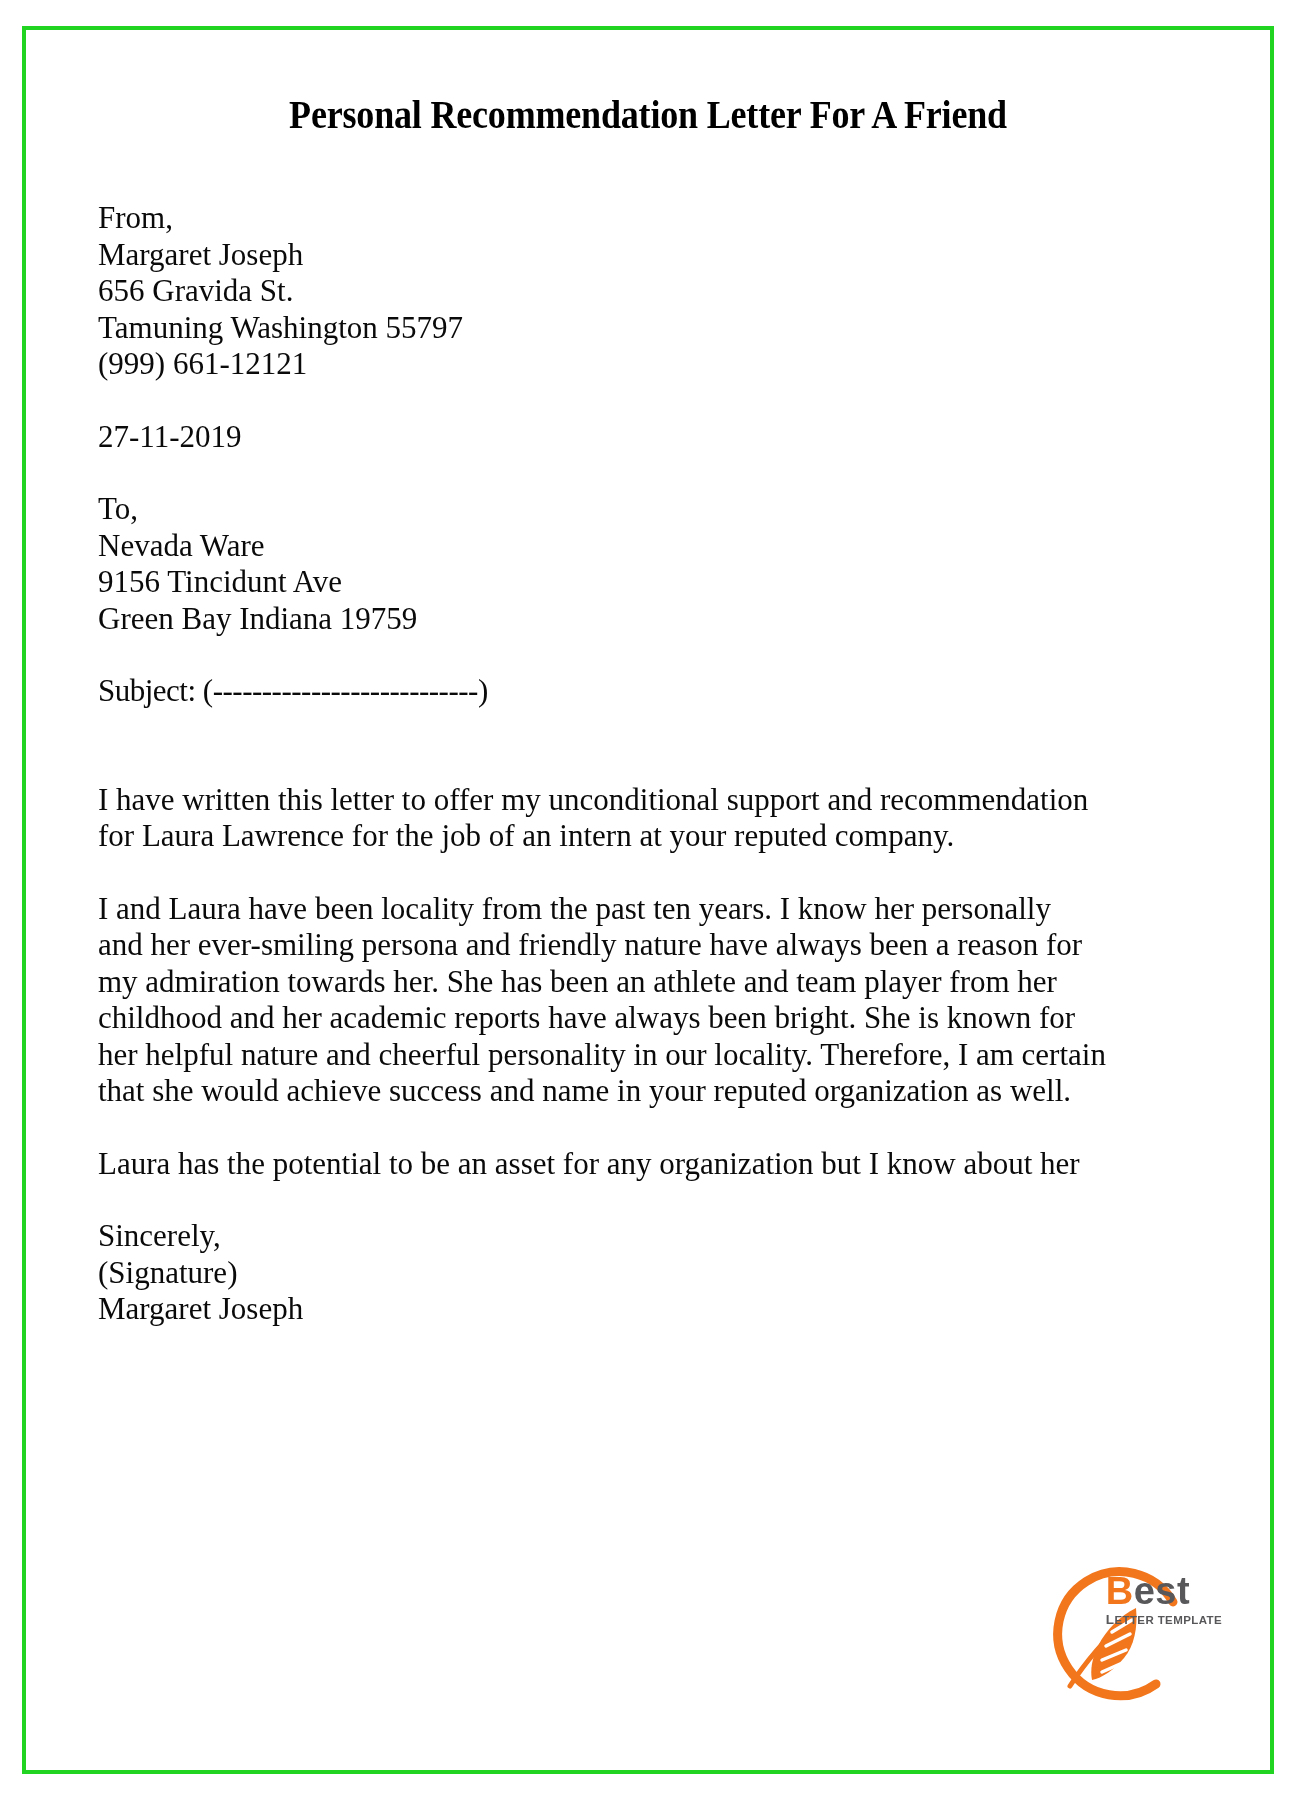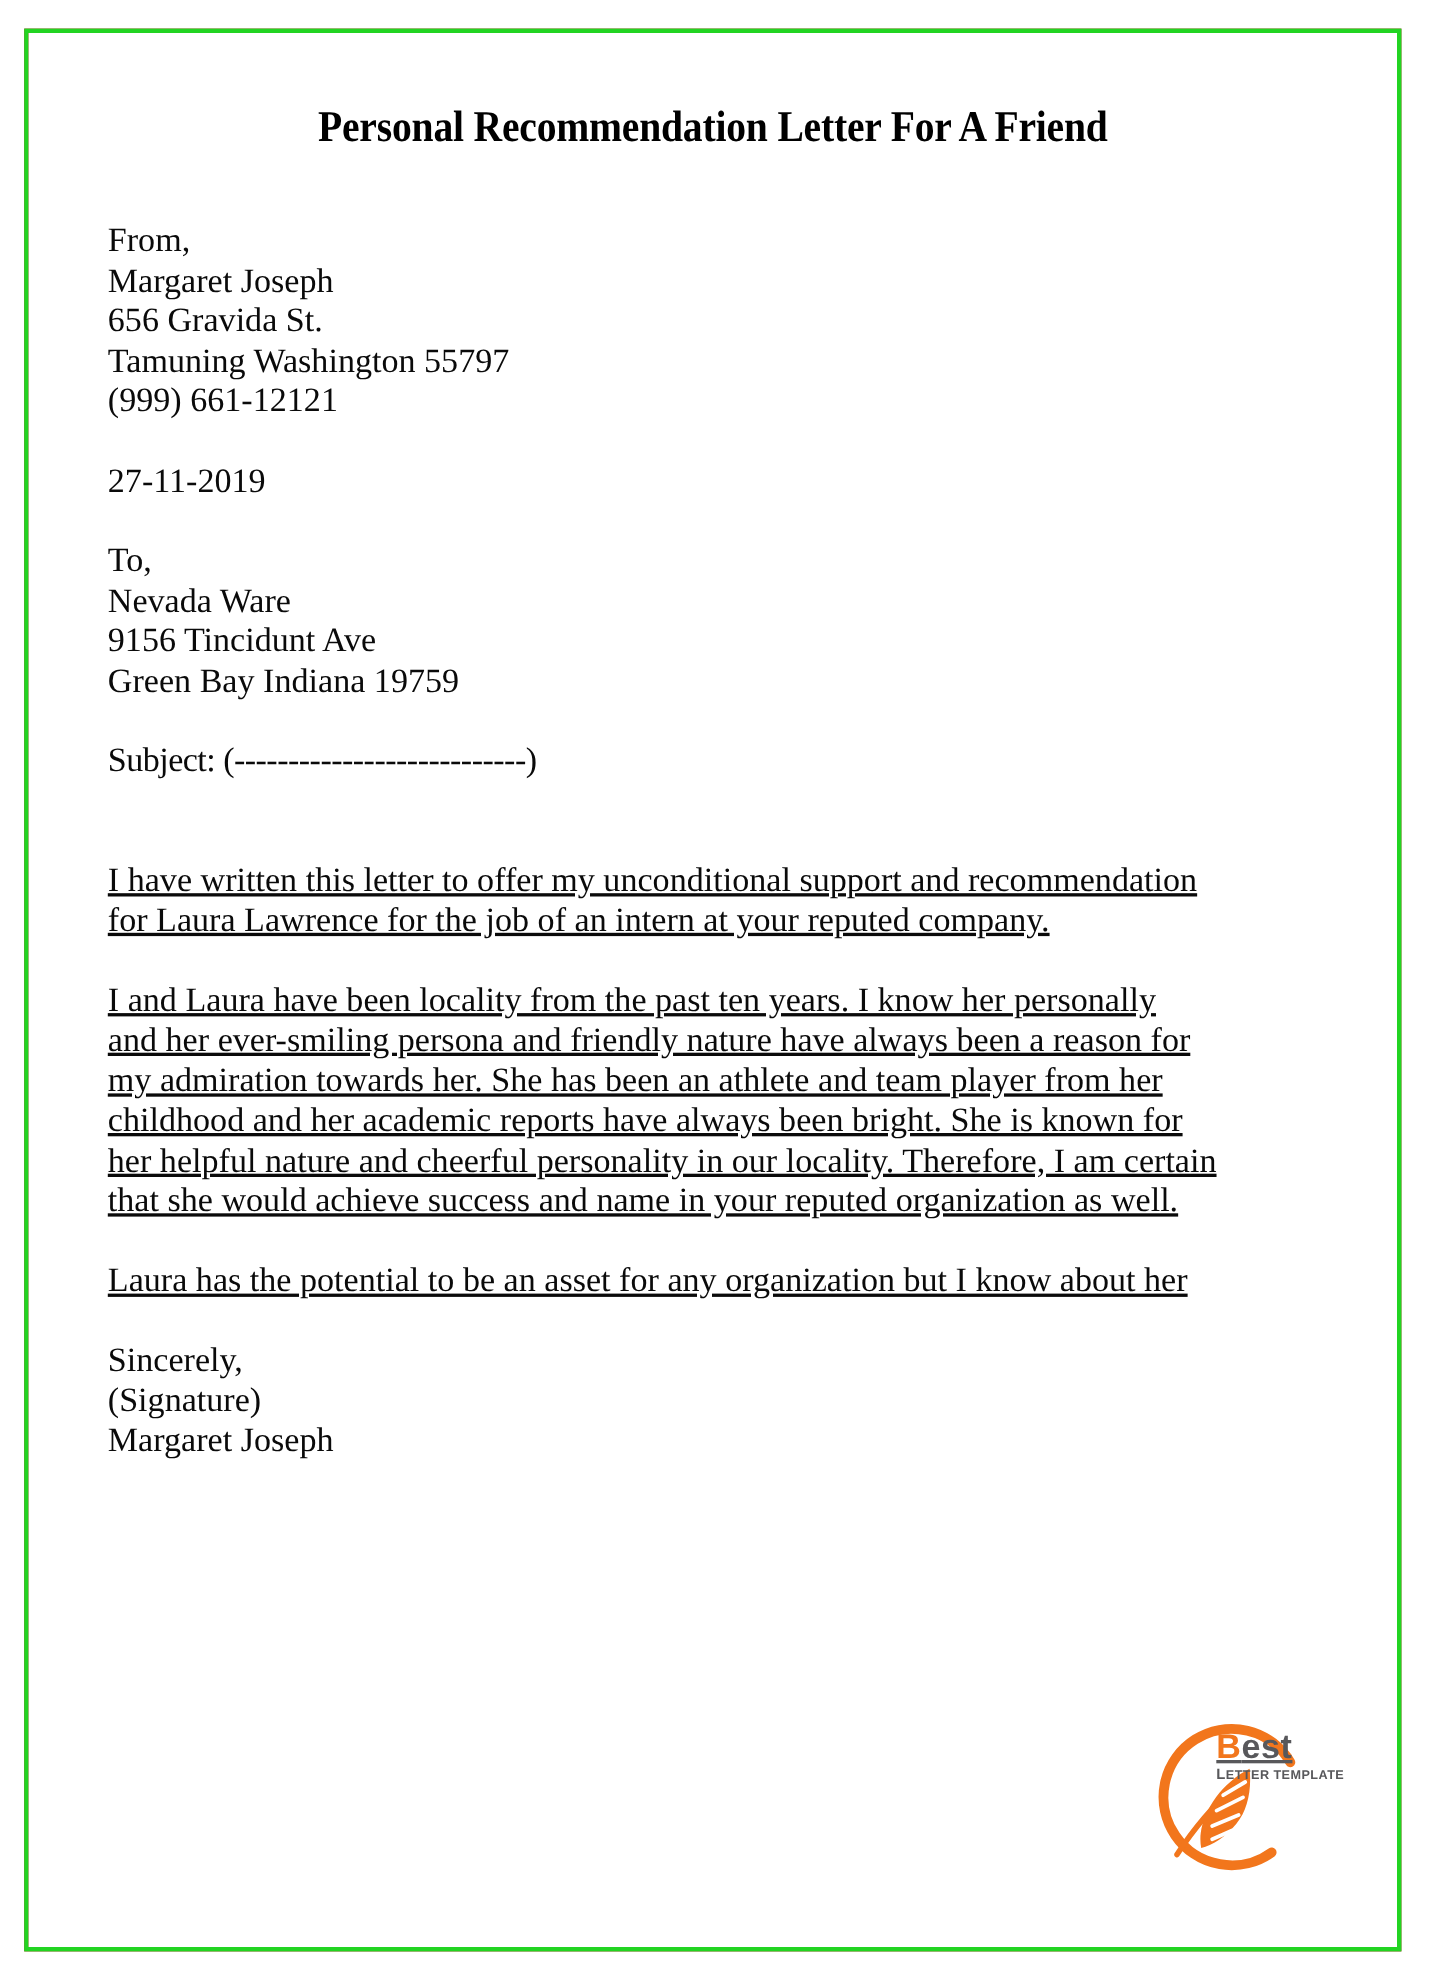--- a/index.html
+++ b/index.html
@@ -71,21 +71,21 @@
 
   .gap-sm { height: 36px; }
   .gap-md { height: 36px; }
 
   .para {
     margin: 0;
     text-align: left;
     max-width: 1000px;
   }
 
-  .para .ln { display: block; white-space: nowrap; text-decoration: underline; }
+  .para .ln { display: block; white-space: nowrap; }
 
   .dashes {
     letter-spacing: -0.5px;
   }
 
   
   .logo {
     position: absolute;
     right: 46px;
     bottom: 58px;
@@ -101,25 +101,24 @@
   }
   .logo-text {
     position: absolute;
     right: 2px;
     top: 30px;
     text-align: left;
   }
   .logo-best {
     font-family: "Liberation Sans", "DejaVu Sans", sans-serif;
     font-weight: bold;
-    font-size: 31px;
+    font-size: 38px;
     color: #58585b;
     letter-spacing: 0.5px;
     line-height: 1;
-    text-decoration: underline;
   }
   .logo-best .first-letter {
     color: #f2761c;
   }
   .logo-sub {
     font-family: "Liberation Sans", "DejaVu Sans", sans-serif;
     font-weight: bold;
     font-size: 11.5px;
     color: #58585b;
     letter-spacing: 0.4px;

